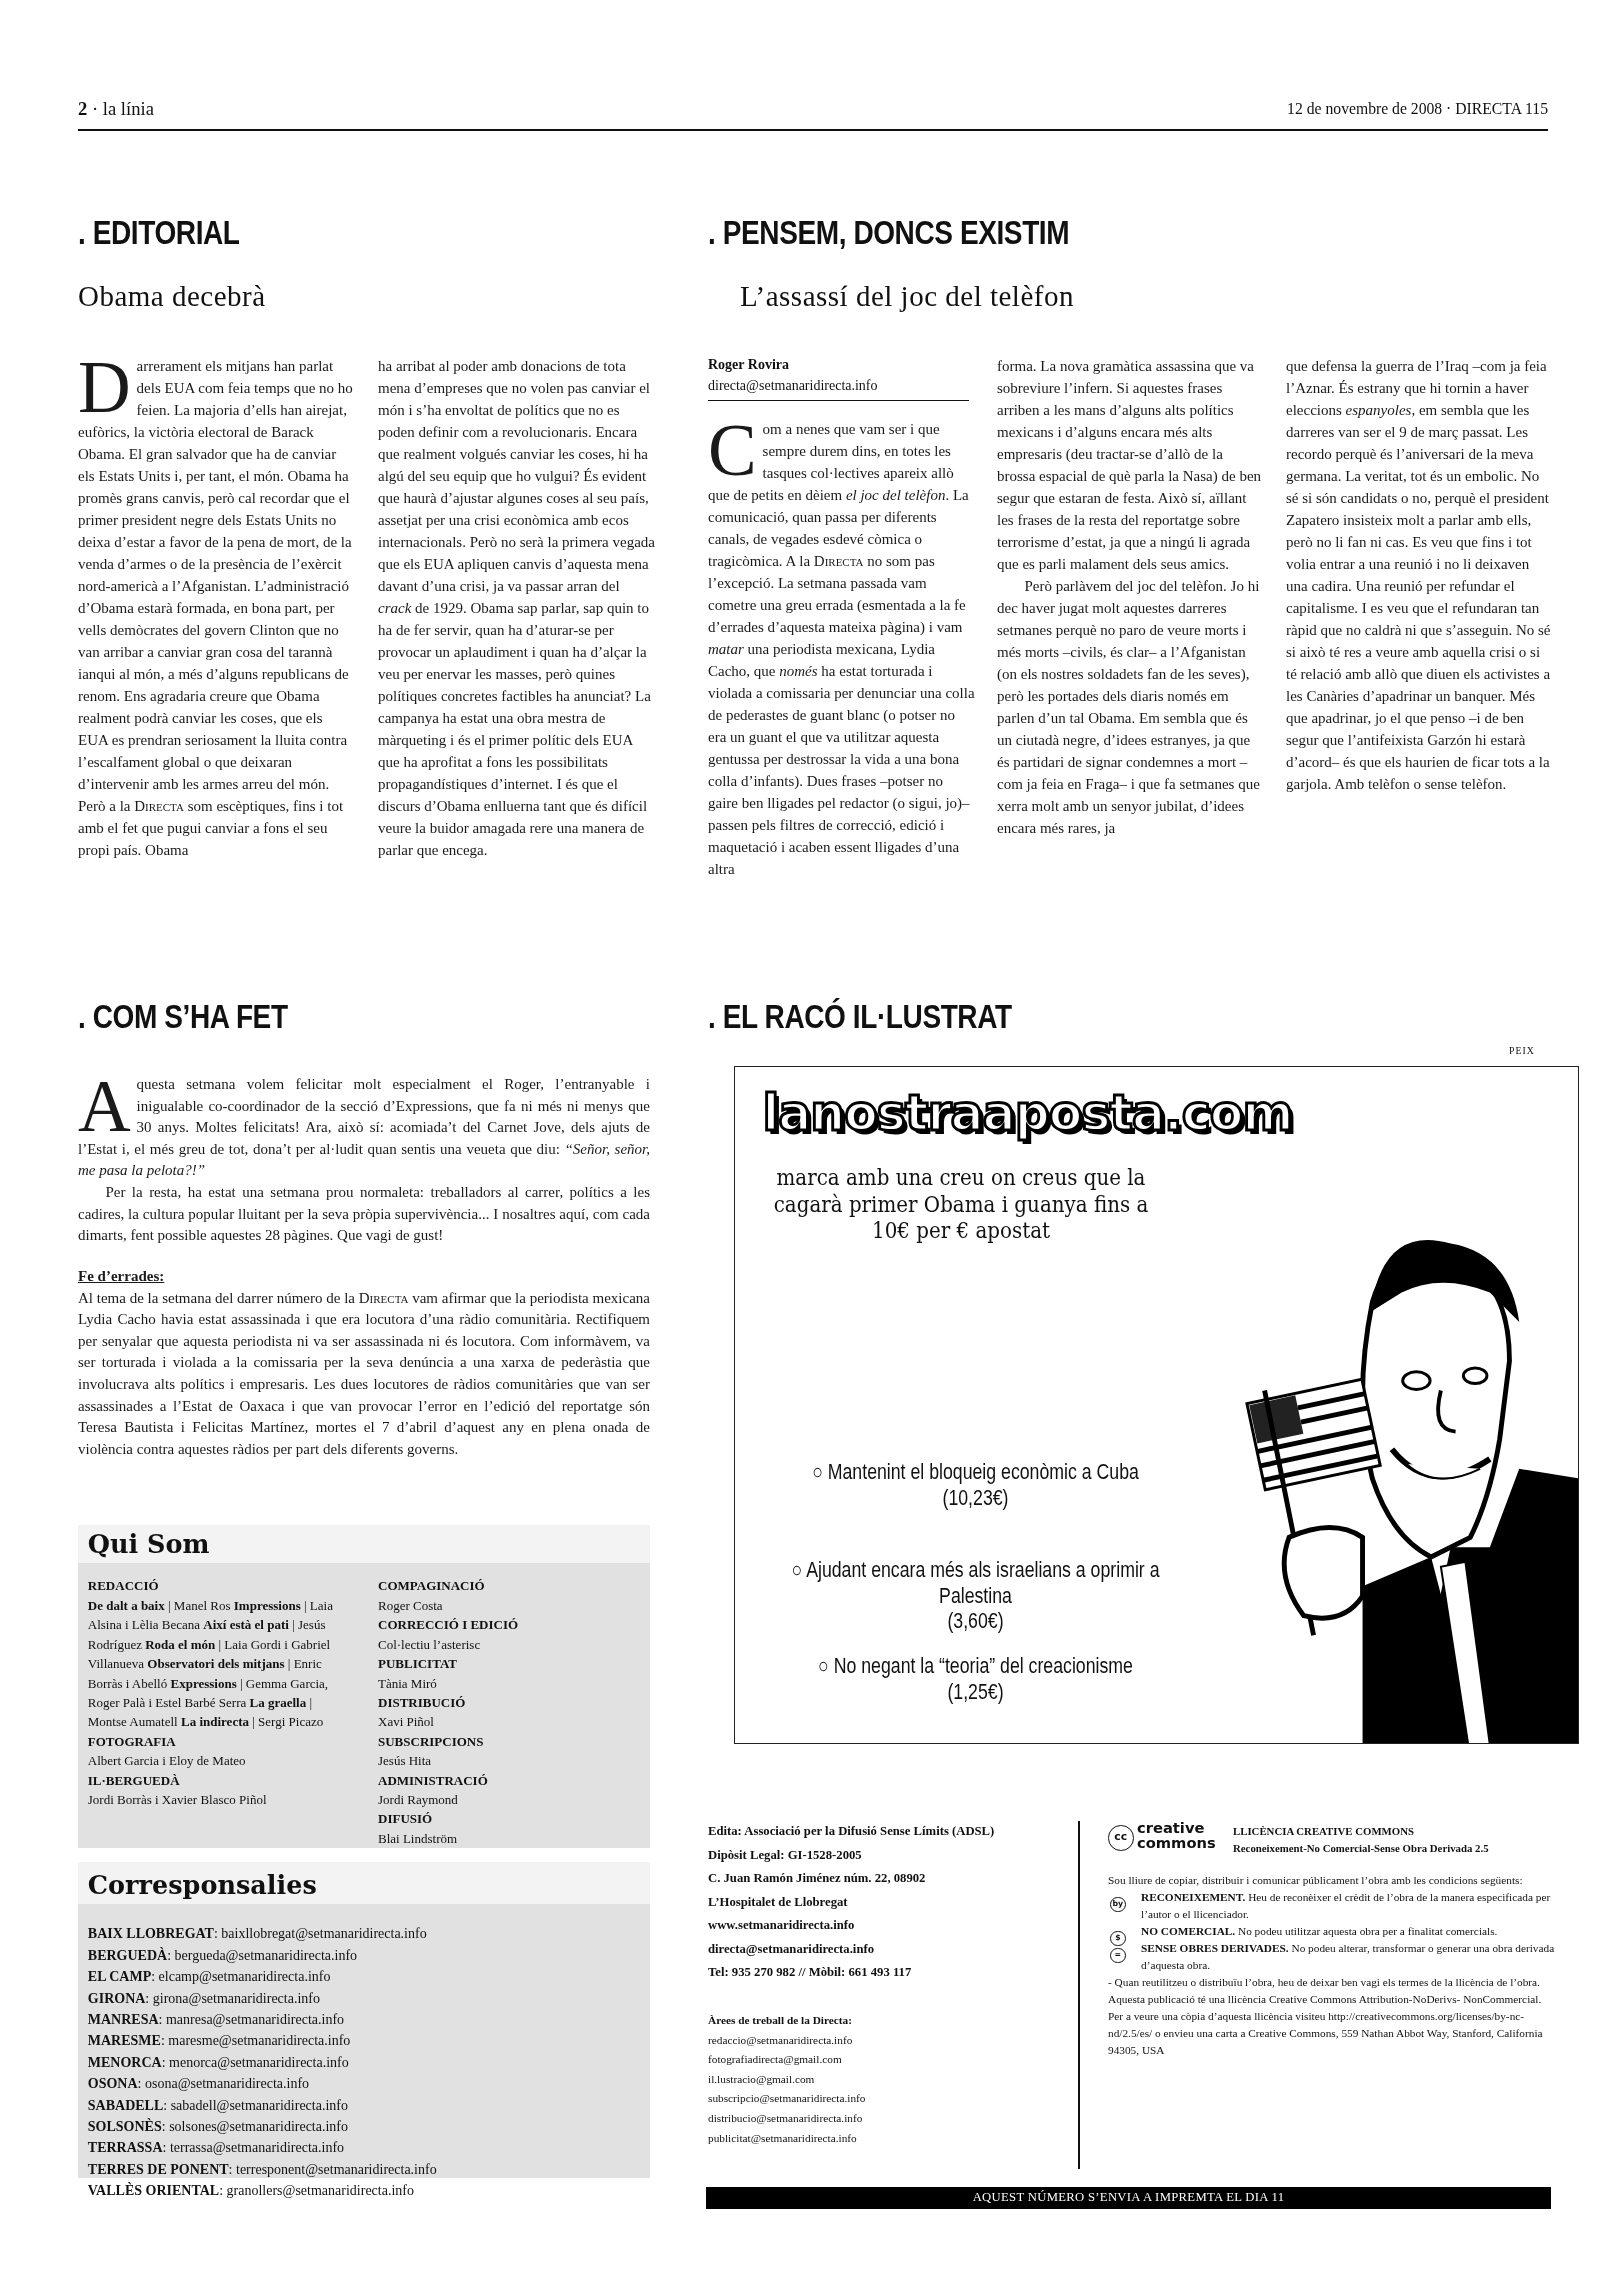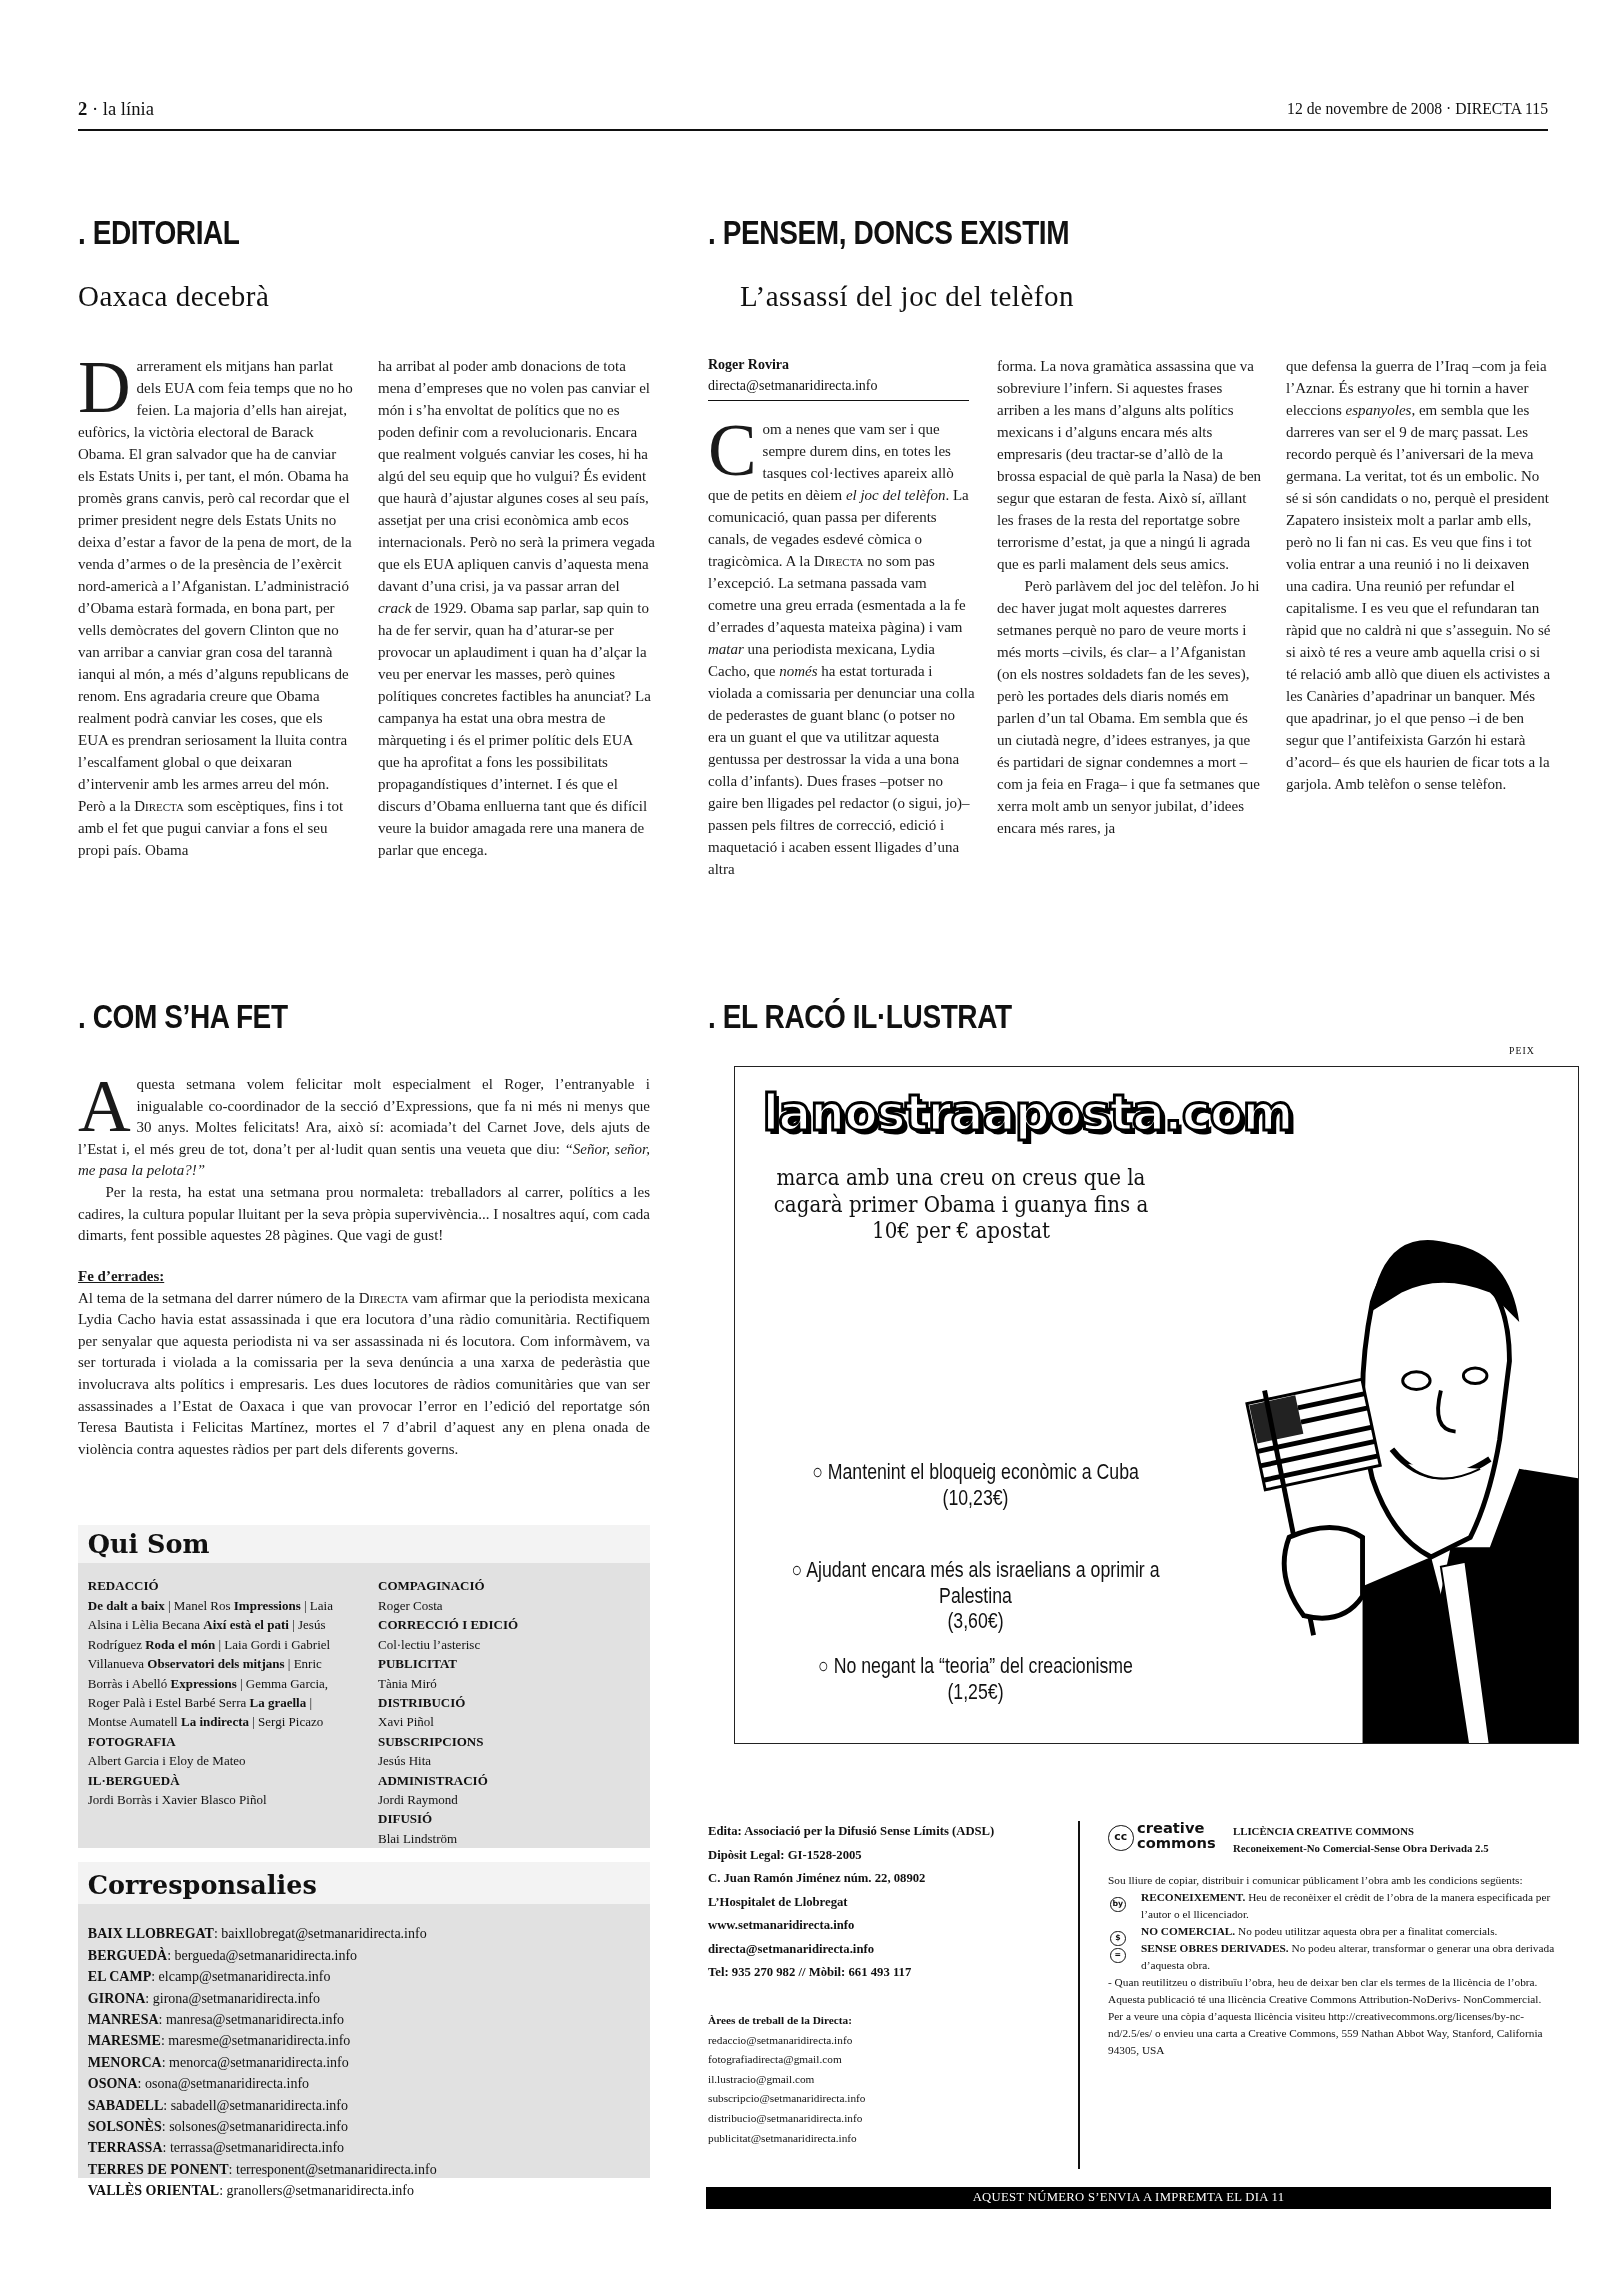--- a/index.html
+++ b/index.html
@@ -57,21 +57,21 @@
 </style>
 </head>
 <body>
 
 <div class="abs runhead">
   <div class="left"><b>2</b> <span>· la línia</span></div>
   <div class="right">12 de novembre de 2008  ·  DIRECTA 115</div>
 </div>
 
 <div class="abs section-title" style="left:78px; top:214px;">. EDITORIAL</div>
-<div class="abs subhead" style="left:78px; top:280px;">Oaxaca decebrà</div>
+<div class="abs subhead" style="left:78px; top:280px;">Obama decebrà</div>
 
 <div class="abs col" style="left:78px; top:355px; width:278px;">
   <span class="dropcap">D</span><span>arrerament els mitjans han parlat dels EUA com feia temps que no ho feien. La majoria d’ells han airejat, eufòrics, la victòria electoral de Barack Obama. El gran salvador que ha de canviar els Estats Units i, per tant, el món. Obama ha promès grans canvis, però cal recordar que el primer president negre dels Estats Units no deixa d’estar a favor de la pena de mort, de la venda d’armes o de la presència de l’exèrcit nord-americà a l’Afganistan. L’administració d’Obama estarà formada, en bona part, per vells demòcrates del govern Clinton que no van arribar a canviar gran cosa del tarannà ianqui al món, a més d’alguns republicans de renom. Ens agradaria creure que Obama realment podrà canviar les coses, que els EUA es prendran seriosament la lluita contra l’escalfament global o que deixaran d’intervenir amb les armes arreu del món. Però a la </span><span class="sc">Directa</span><span> som escèptiques, fins i tot amb el fet que pugui canviar a fons el seu propi país. Obama</span>
 </div>
 <div class="abs col" style="left:378px; top:355px; width:278px;">
   <span>ha arribat al poder amb donacions de tota mena d’empreses que no volen pas canviar el món i s’ha envoltat de polítics que no es poden definir com a revolucionaris. Encara que realment volgués canviar les coses, hi ha algú del seu equip que ho vulgui? És evident que haurà d’ajustar algunes coses al seu país, assetjat per una crisi econòmica amb ecos internacionals. Però no serà la primera vegada que els EUA apliquen canvis d’aquesta mena davant d’una crisi, ja va passar arran del </span><i>crack</i><span> de 1929. Obama sap parlar, sap quin to ha de fer servir, quan ha d’aturar-se per provocar un aplaudiment i quan ha d’alçar la veu per enervar les masses, però quines polítiques concretes factibles ha anunciat? La campanya ha estat una obra mestra de màrqueting i és el primer polític dels EUA que ha aprofitat a fons les possibilitats propagandístiques d’internet. I és que el discurs d’Obama enlluerna tant que és difícil veure la buidor amagada rere una manera de parlar que encega.</span>
 </div>
 
 <div class="abs section-title" style="left:708px; top:214px;">. PENSEM, DONCS EXISTIM</div>
 <div class="abs subhead" style="left:740px; top:280px;">L’assassí del joc del telèfon</div>
@@ -222,18 +222,18 @@
   <div style="font-weight:bold; font-size:10.8px;">LLICÈNCIA CREATIVE COMMONS</div>
   <div style="font-weight:bold; font-size:10.8px;">Reconeixement-No Comercial-Sense Obra Derivada 2.5</div>
 </div>
 <div class="abs cc" style="left:1108px; top:1872px; width:451px;">
   <div>Sou lliure de copiar, distribuir i comunicar públicament l’obra amb les condicions següents:</div>
   <div id="cc-conditions">
       <div style="position: relative; padding-left: 33px;"><span class="cc-icon" style="position: absolute; left: 2px; top: 7.8px;">by</span><b>RECONEIXEMENT.</b><span> Heu de reconèixer el crèdit de l’obra de la manera especificada per l’autor o el llicenciador.</span></div>
       <div style="position: relative; padding-left: 33px;"><span class="cc-icon" style="position: absolute; left: 2px; top: 7.8px;">$</span><b>NO COMERCIAL.</b><span> No podeu utilitzar aquesta obra per a finalitat comercials.</span></div>
       <div style="position: relative; padding-left: 33px;"><span class="cc-icon" style="position: absolute; left: 2px; top: 7.8px;">=</span><b>SENSE OBRES DERIVADES.</b><span> No podeu alterar, transformar o generar una obra derivada d’aquesta obra.</span></div>
     </div>
-  <div>- Quan reutilitzeu o distribuïu l’obra, heu de deixar ben clar els termes de la llicència de l’obra.</div>
+  <div>- Quan reutilitzeu o distribuïu l’obra, heu de deixar ben vagi els termes de la llicència de l’obra.</div>
   <div>Aquesta publicació té una llicència Creative Commons Attribution-NoDerivs- NonCommercial. Per a veure una còpia d’aquesta llicència visiteu http://creativecommons.org/licenses/by-nc-nd/2.5/es/ o envieu una carta a Creative Commons, 559 Nathan Abbot Way, Stanford, California 94305, USA</div>
 </div>
 
 <div class="abs footer-bar" style="left:706px; top:2187px; width:845px; height:21.6px;">AQUEST NÚMERO S’ENVIA A IMPREMTA EL DIA 11</div>
 
 
 </body></html>

